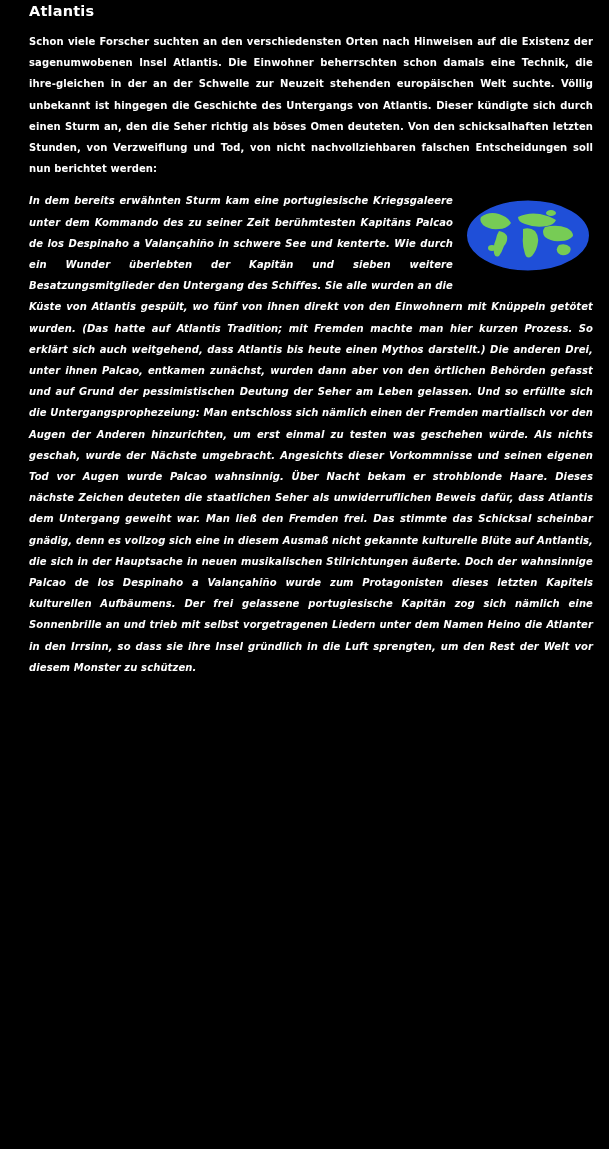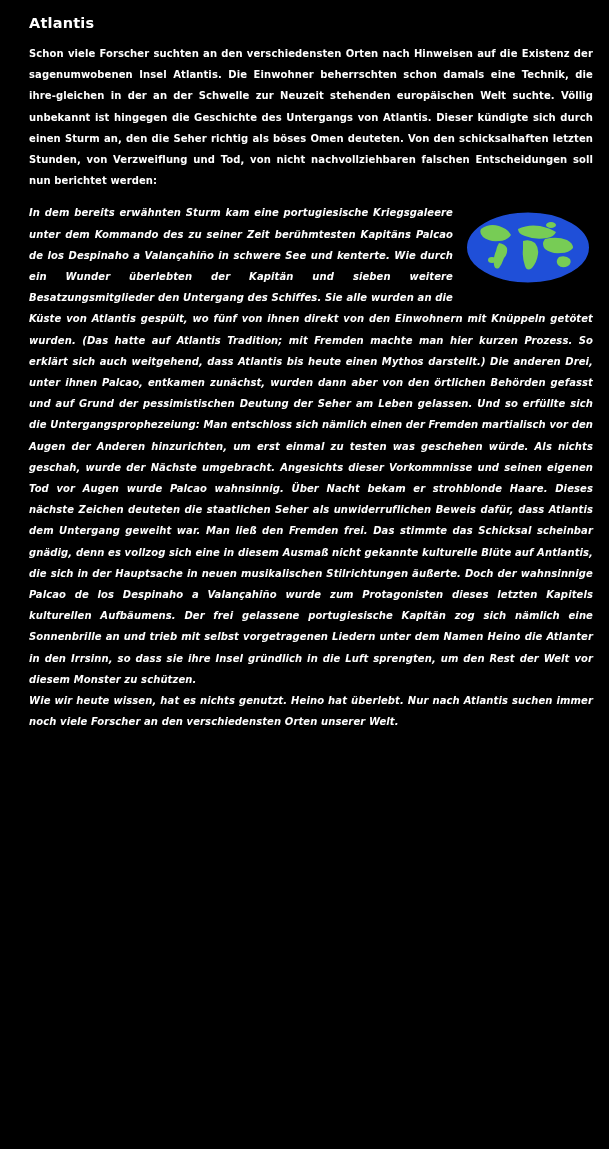--- a/index.html
+++ b/index.html
@@ -18,21 +18,21 @@
     width: 612px;
     height: 1152px;
     background: #000000;
     box-sizing: border-box;
     border-right: 3px solid #ffffff;
     border-bottom: 3px solid #ffffff;
     border-left: 0;
     border-top: 0;
   }
   .content {
-    padding: 16px 16px 0 29px;
+    padding: 4px 16px 0 29px;
     box-sizing: border-box;
   }
   .title {
     color: #ffffff;
     font-size: 14.5px;
     font-weight: bold;
     letter-spacing: 0.2px;
     margin: 0 0 11px 0;
     line-height: 1.1;
   }
@@ -93,16 +93,15 @@
             <path d="M96 52 q7 -2 11 2 q2 4 -2 7 q-6 3 -10 -1 q-3 -4 1 -8z"></path>
             <ellipse cx="88" cy="20" rx="5" ry="3"></ellipse>
             <ellipse cx="29" cy="55" rx="4" ry="3"></ellipse>
           </g>
           <ellipse cx="65" cy="42.5" rx="62" ry="36" fill="none" stroke="#000000" stroke-width="2"></ellipse>
         </svg>
       </div>
       <p class="para">In dem bereits erwähnten Sturm kam eine portugiesische Kriegsgaleere unter dem Kommando des zu seiner Zeit berühmtesten Kapitäns Palcao de los Despinaho a Valançahiño in schwere See und kenterte. Wie durch ein Wunder überlebten der Kapitän und sieben weitere Besatzungsmitglieder den Untergang des Schiffes. Sie alle wurden an die Küste von Atlantis gespült, wo fünf von ihnen direkt von den Einwohnern mit Knüppeln getötet wurden. (Das hatte auf Atlantis Tradition; mit Fremden machte man hier kurzen Prozess. So erklärt sich auch weitgehend, dass Atlantis bis heute einen Mythos darstellt.) Die anderen Drei, unter ihnen Palcao, entkamen zunächst, wurden dann aber von den örtlichen Behörden gefasst und auf Grund der pessimistischen Deutung der Seher am Leben gelassen. Und so erfüllte sich die Untergangsprophezeiung: Man entschloss sich nämlich einen der Fremden martialisch vor den Augen der Anderen hinzurichten, um erst einmal zu testen was geschehen würde. Als nichts geschah, wurde der Nächste umgebracht. Angesichts dieser Vorkommnisse und seinen eigenen Tod vor Augen wurde Palcao wahnsinnig. Über Nacht bekam er strohblonde Haare. Dieses nächste Zeichen deuteten die staatlichen Seher als unwiderruflichen Beweis dafür, dass Atlantis dem Untergang geweiht war. Man ließ den Fremden frei. Das stimmte das Schicksal scheinbar gnädig, denn es vollzog sich eine in diesem Ausmaß nicht gekannte kulturelle Blüte auf Antlantis, die sich in der Hauptsache in neuen musikalischen Stilrichtungen äußerte. Doch der wahnsinnige Palcao de los Despinaho a Valançahiño wurde zum Protagonisten dieses letzten Kapitels kulturellen Aufbäumens. Der frei gelassene portugiesische Kapitän zog sich nämlich eine Sonnenbrille an und trieb mit selbst vorgetragenen Liedern unter dem Namen Heino die Atlanter in den Irrsinn, so dass sie ihre Insel gründlich in die Luft sprengten, um den Rest der Welt vor diesem Monster zu schützen.</p>
     </div>
 
-    <p class="para">Wie wir heute wissen, hat es nichts genutzt. Heino hat überlebt. Nur nach Atlantis suchen immer noch viele Forscher an den verschiedensten Orten unserer Welt.</p>
 
   </div>
 </div>
 
 </body></html>

